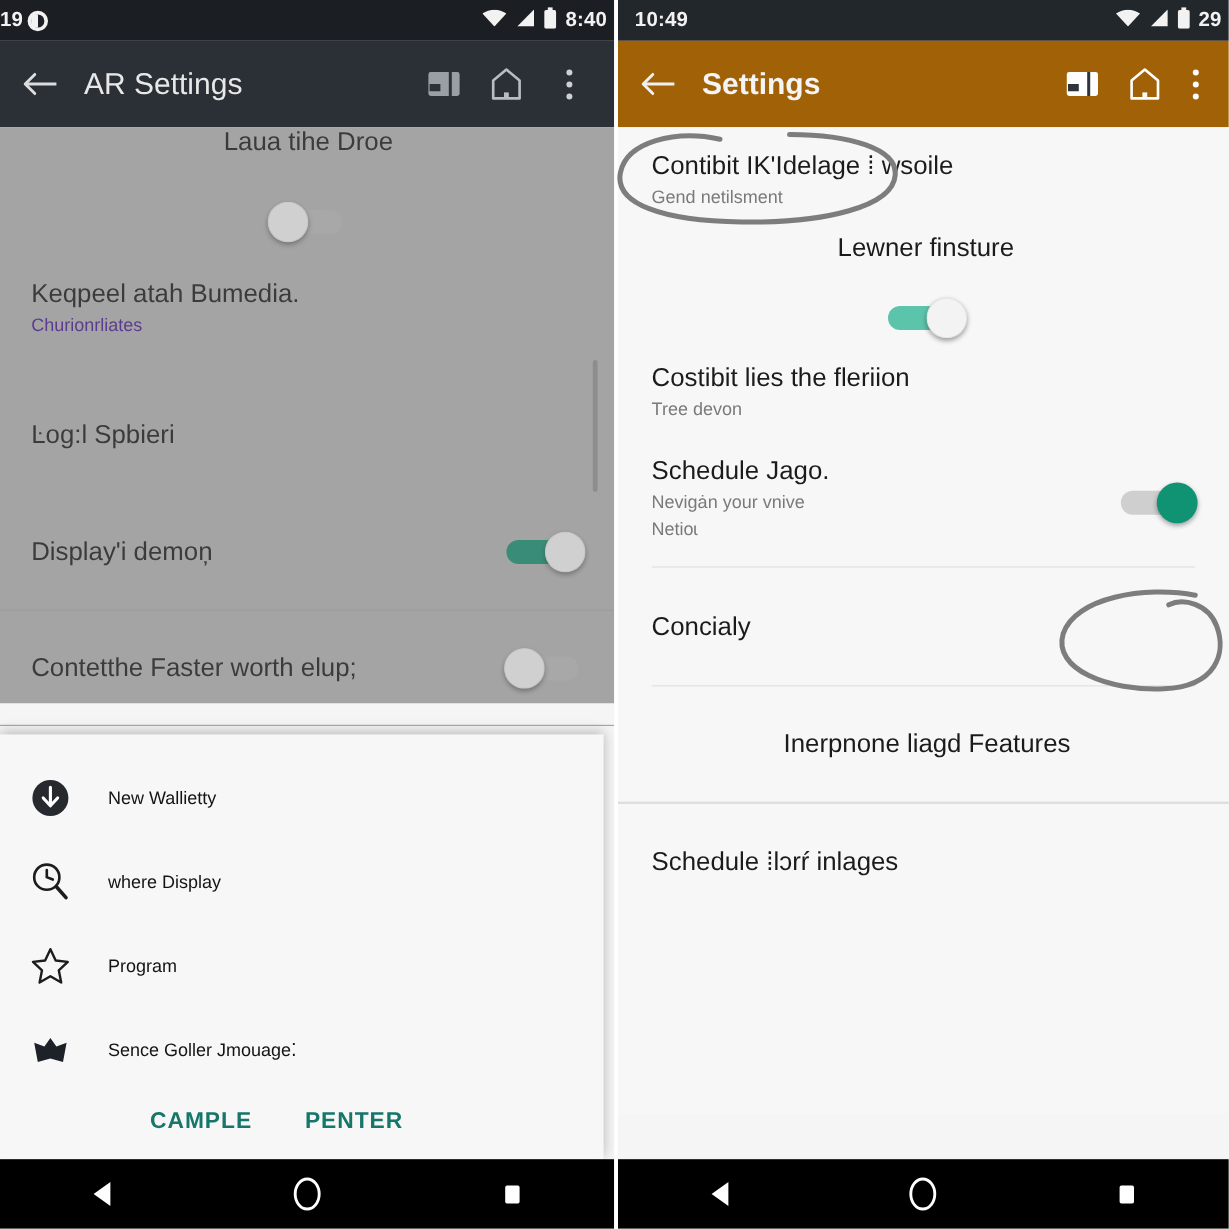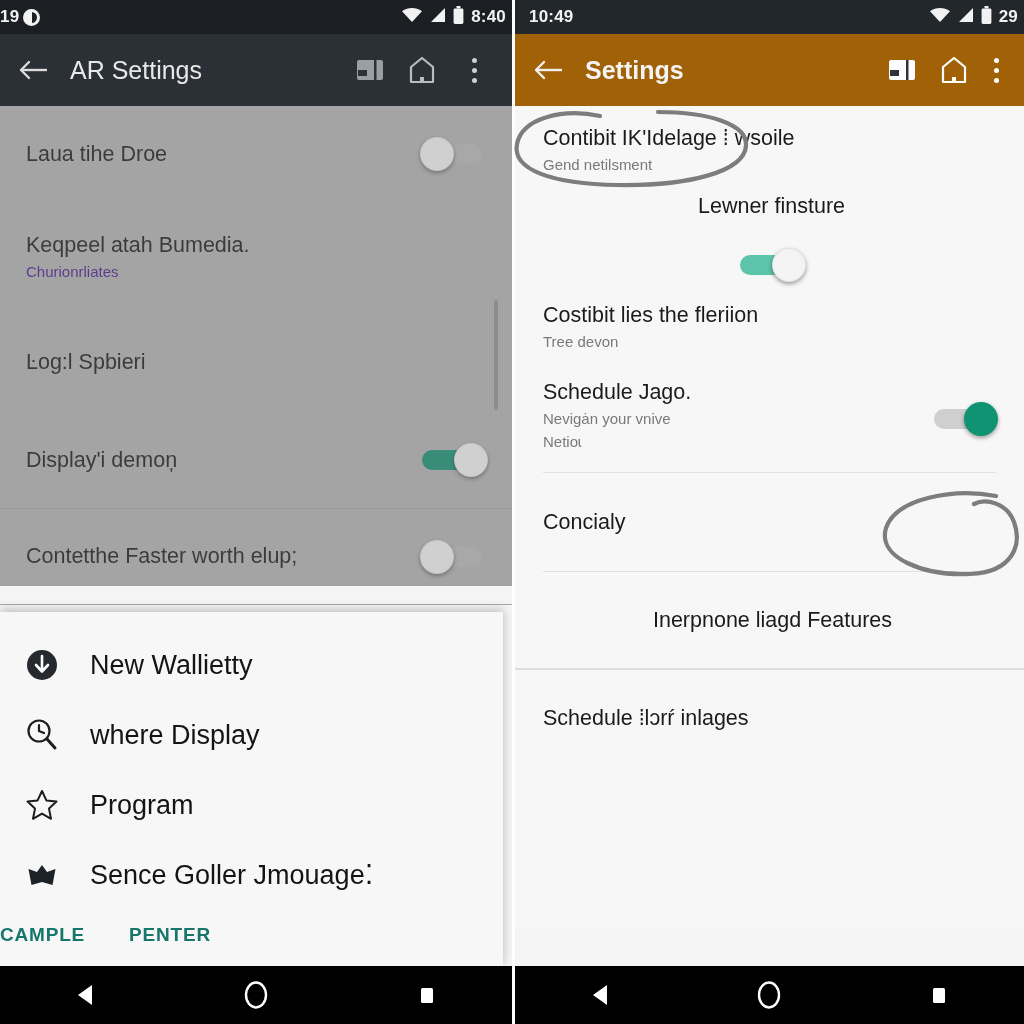--- a/index.html
+++ b/index.html
@@ -88,22 +88,22 @@
   }
 
   
   .dialog{
     position:absolute;left:0;bottom:58px;width:503px;background:#f7f7f7;
     box-shadow:0 -2px 10px rgba(0,0,0,.25);
     padding:18px 0 8px 0;box-sizing:border-box;
   }
   .d-item{display:flex;align-items:center;gap:26px;padding:13px 0 13px 20px;}
   .d-ic{width:44px;height:44px;display:flex;align-items:center;justify-content:center;flex:none;}
-  .d-label{font-size:27px;color:#141414;white-space:nowrap;}
-  .d-actions{display:flex;justify-content:flex-start;gap:44px;padding:14px 42px 12px 0;}
+  .d-label{font-size:15px;color:#141414;white-space:nowrap;}
+  .d-actions{display:flex;justify-content:center;gap:44px;padding:14px 42px 12px 0;}
   .d-btn{font-size:19px;font-weight:bold;letter-spacing:.8px;color:#17766a;}
 
   
   .navbar{
     position:absolute;left:0;bottom:0;width:100%;height:58px;background:#000;
     display:flex;align-items:center;justify-content:space-around;
   }
   .navbar .nb{width:64px;height:44px;display:flex;align-items:center;justify-content:center;}
 
   
@@ -174,21 +174,21 @@
       <div class="abtn">
         <div class="dots">
             <i></i>
             <i></i>
             <i></i>
           </div>
       </div>
     </div>
 
     <div class="content" style="height:480px;">
-      <div class="row" style="height:96px;">
+      <div class="row" style="height:96px;flex-direction:column;">
         <div class="texts">
           <div class="t-title">Laua tihe Droe</div>
         </div>
         <div class="sw off">
             <span class="track"></span>
             <span class="thumb"></span>
           </div>
       </div>
 
       <div class="row" style="height:110px;">

